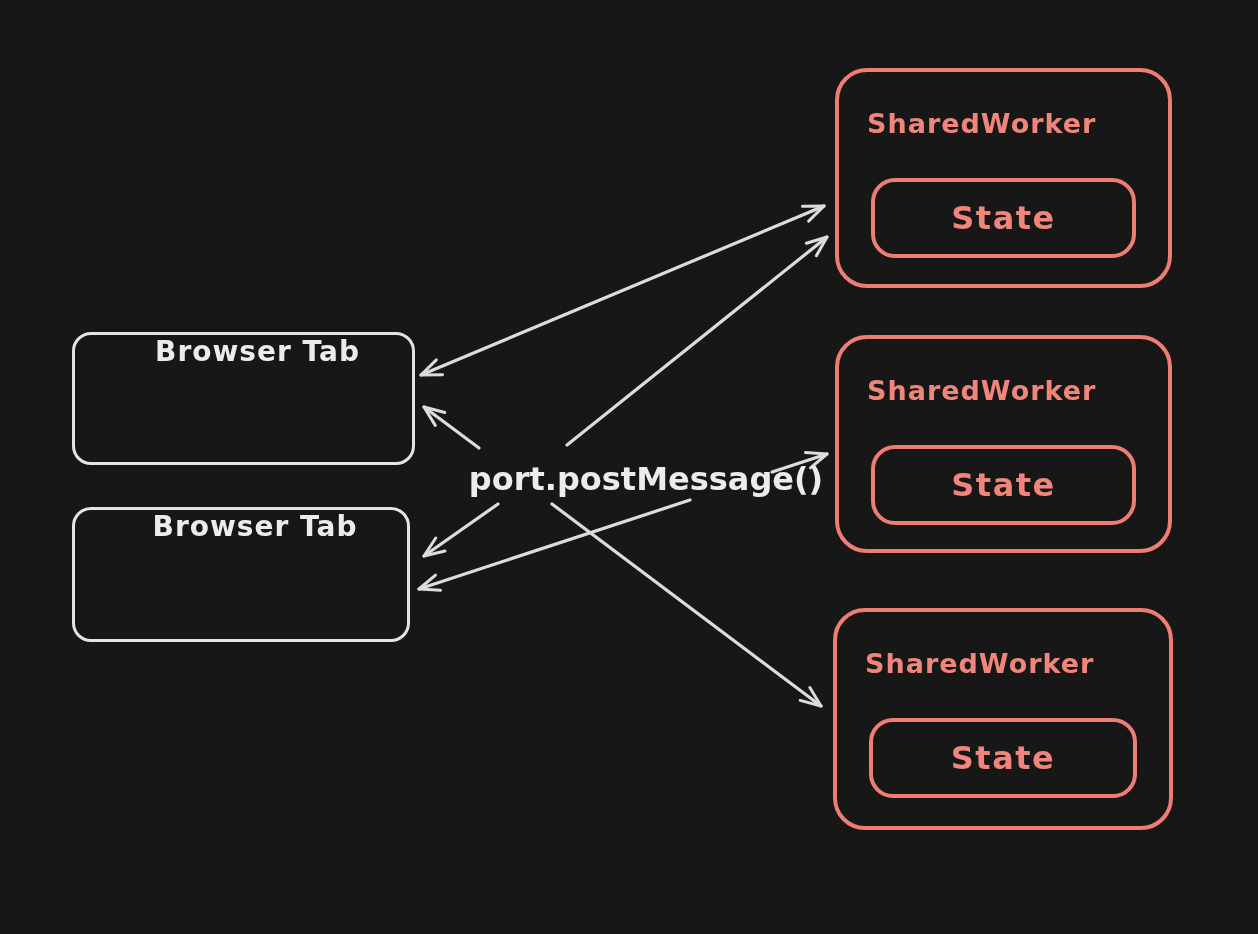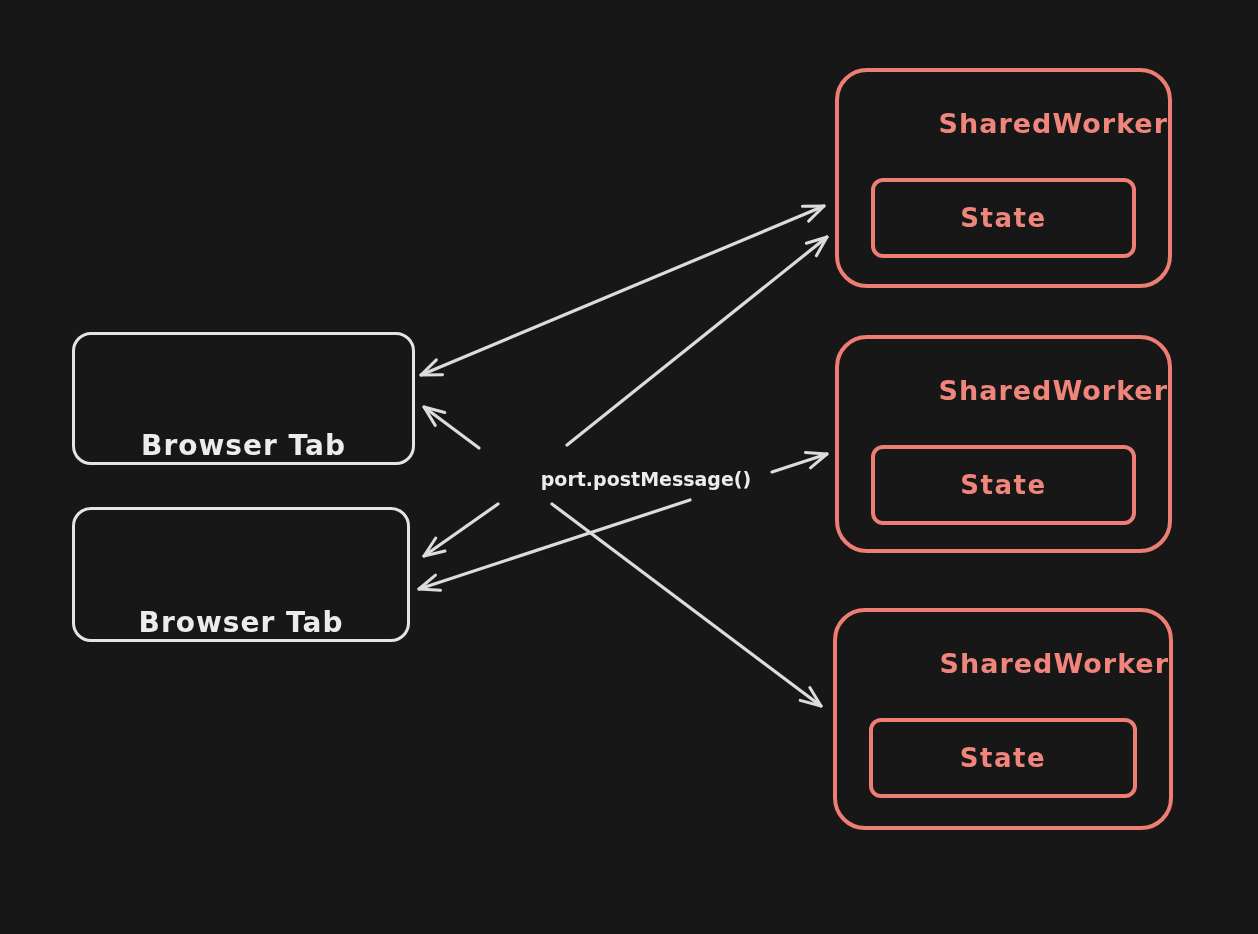--- a/index.html
+++ b/index.html
@@ -25,22 +25,23 @@
   }
   .edge {
     stroke: #dcdcdc;
     stroke-width: 3.2;
     stroke-linecap: round;
   }
   .box {
     position: absolute;
     box-sizing: border-box;
     display: flex;
-    align-items: flex-end;
+    align-items: flex-start;
     justify-content: center;
+    padding-left: 28px;
   }
   .tab {
     border: 3.5px solid #e4e4e4;
     border-radius: 19px;
     color: #ececec;
     font-size: 28px;
     font-weight: bold;
     letter-spacing: 1px;
   }
   .worker {
@@ -57,39 +58,39 @@
     letter-spacing: 1px;
   }
   .state {
     position: absolute;
     left: 32px;
     right: 32px;
     top: 106px;
     height: 80px;
     box-sizing: border-box;
     border: 4px solid #ee7d73;
-    border-radius: 12px;
+    border-radius: 24px;
     display: flex;
     align-items: center;
     justify-content: center;
-    font-size: 26px;
+    font-size: 32px;
     font-weight: bold;
     letter-spacing: 1.5px;
   }
   .center-label {
     position: absolute;
     left: 478px;
     top: 455px;
     width: 336px;
     height: 48px;
     display: flex;
     align-items: center;
     justify-content: center;
     color: #ececec;
-    font-size: 19px;
+    font-size: 32px;
     font-weight: bold;
     white-space: nowrap;
   }
 </style>
 </head>
 <body>
 
 <div class="canvas">
 
   <svg id="arrows" viewBox="0 0 1258 934">

